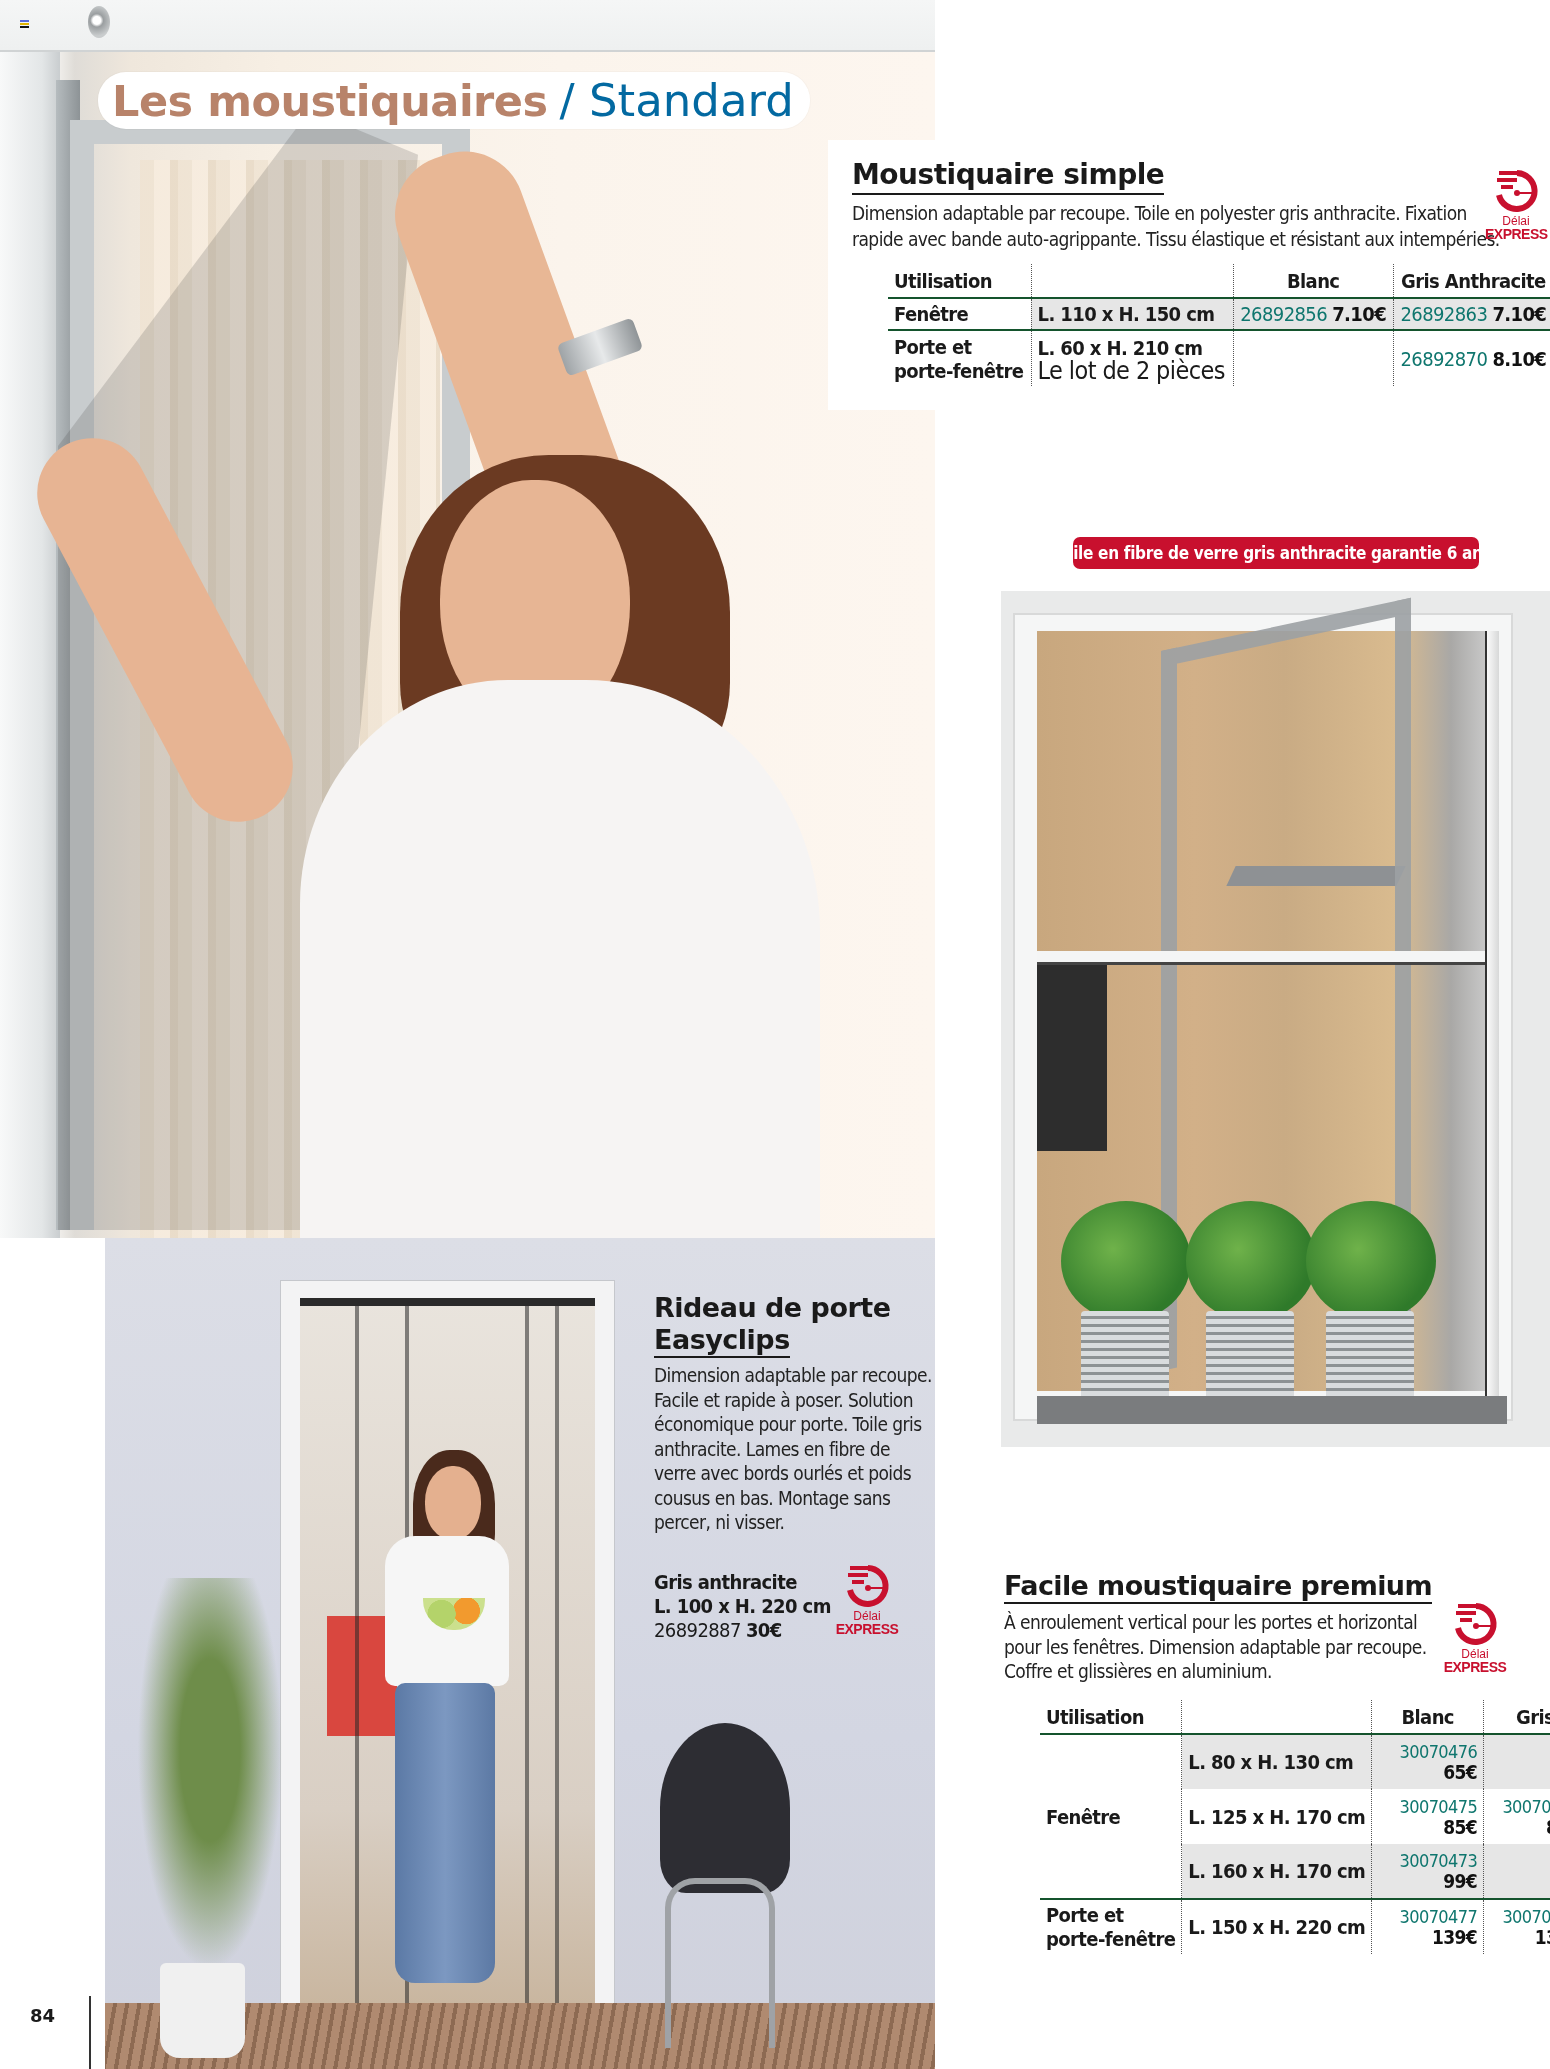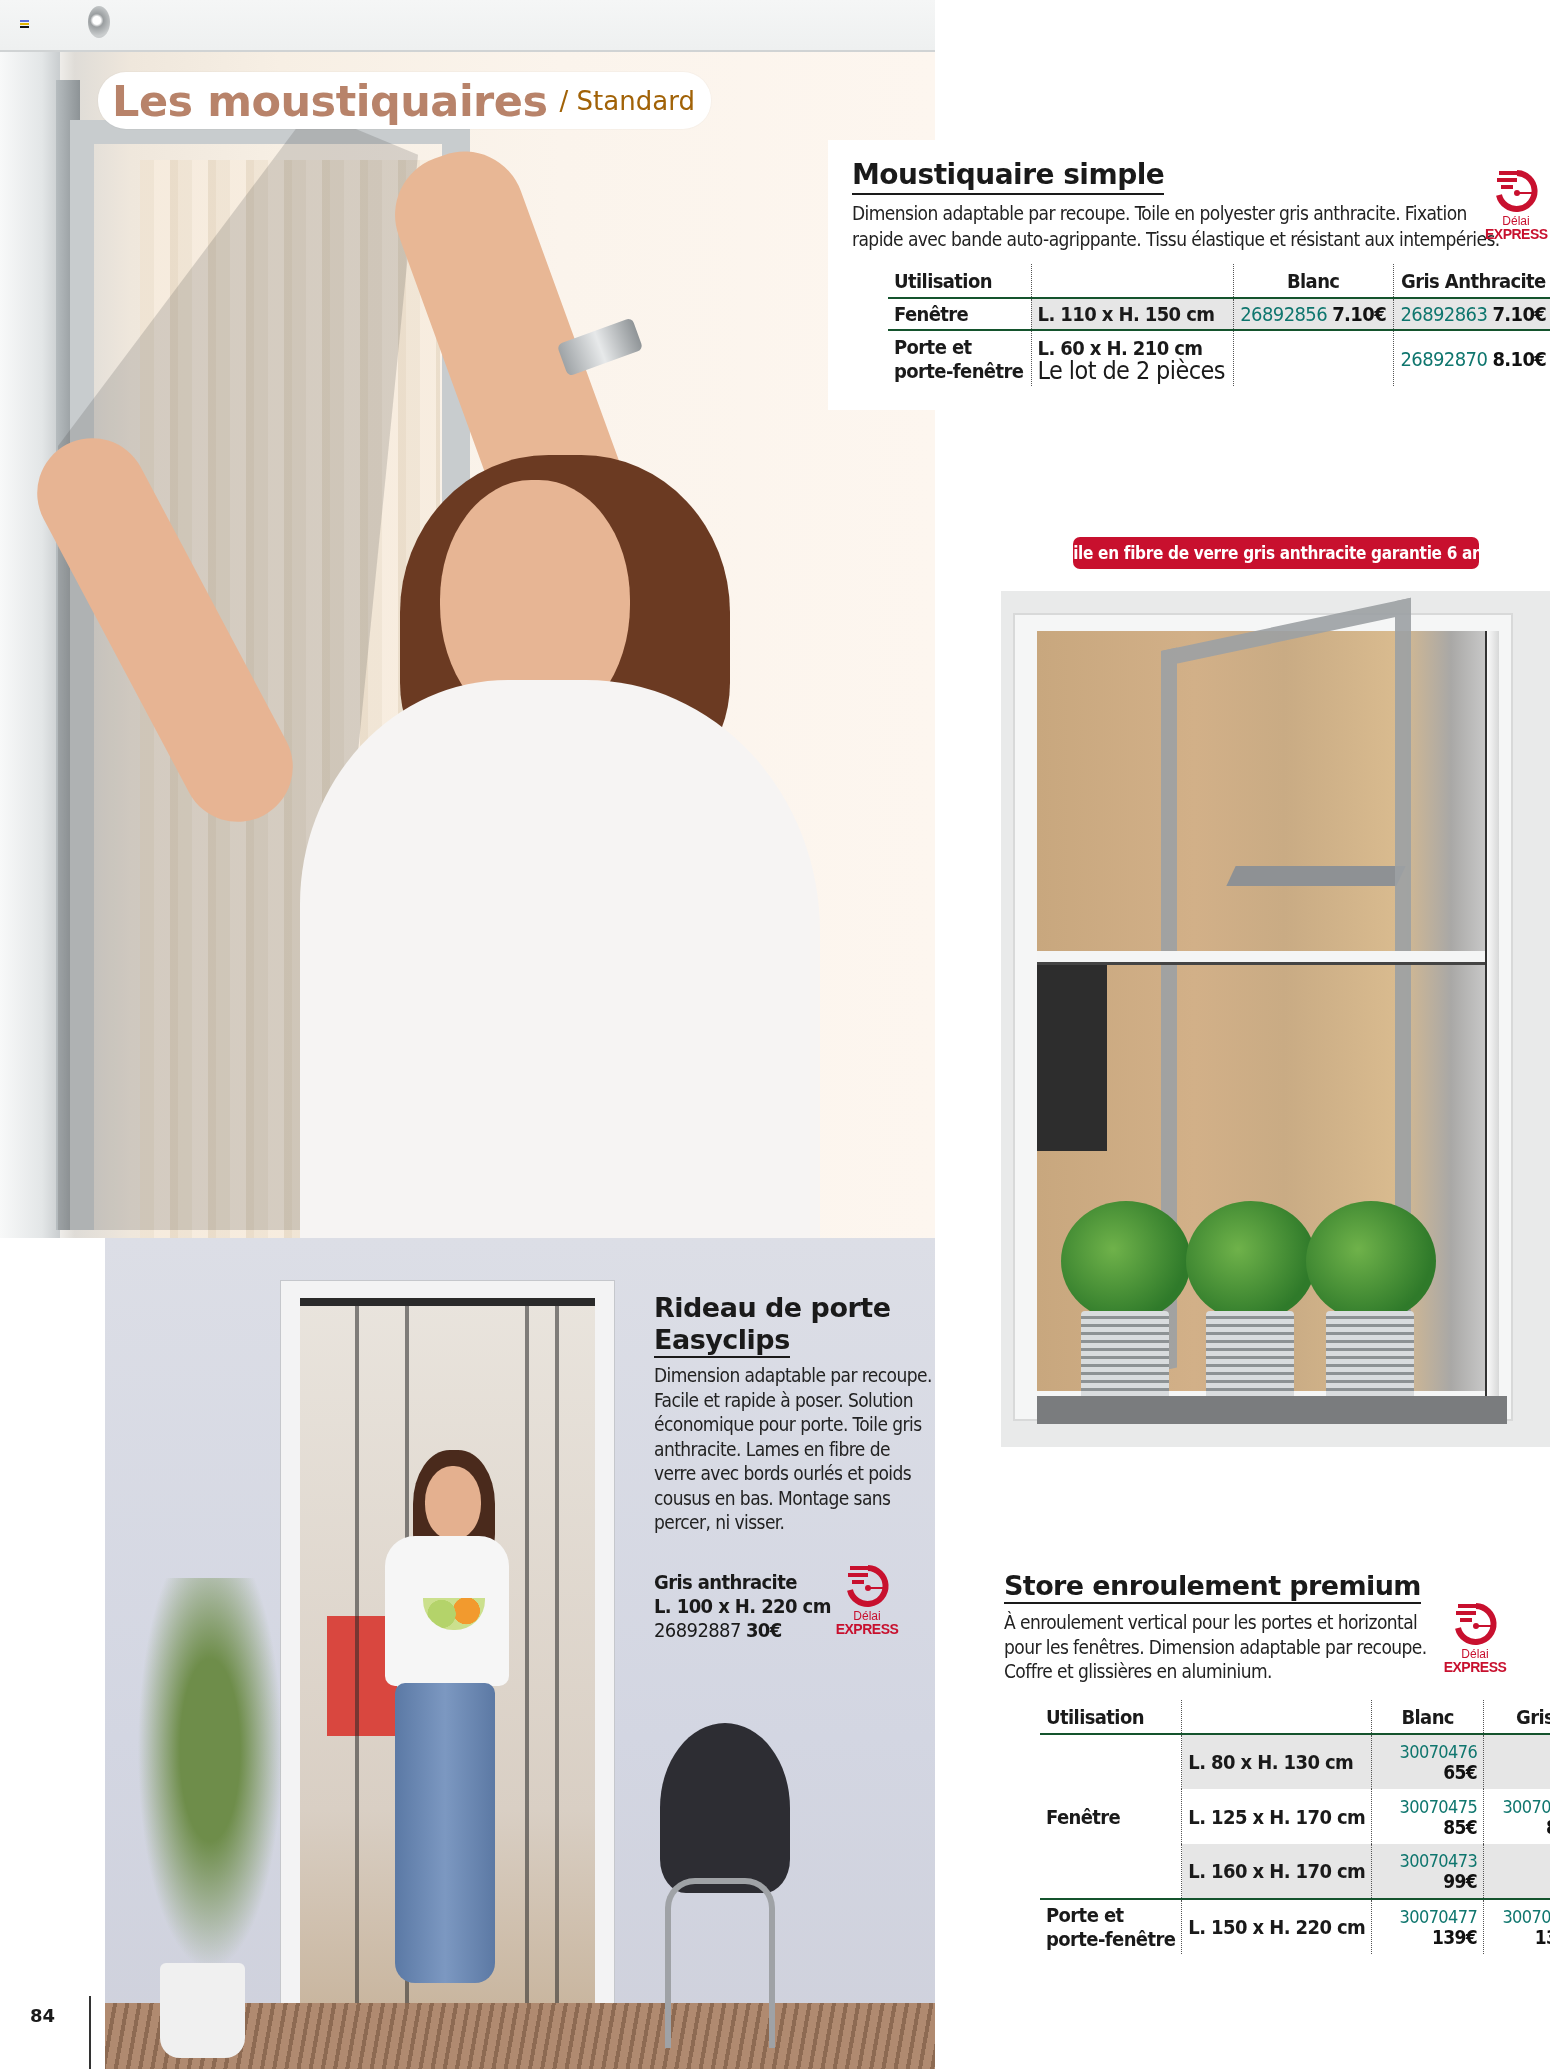--- a/index.html
+++ b/index.html
@@ -27,21 +27,21 @@
   #hero .watch { left: 560px; top: 330px; width: 80px; height: 34px; background: linear-gradient(90deg, #9ea3a6, #e7e9ea, #8f9497); transform: rotate(-20deg); border-radius: 6px; }
 
   
   #page-marker { left: 20px; top: 20px; width: 9px; height: 8px; }
   #page-marker span { display: block; height: 2px; margin-bottom: 1px; }
 
   
   #title-pill { left: 98px; top: 72px; height: 57px; padding: 0 16px 0 14px; background: #ffffff; border-radius: 28px;
                 display: flex; align-items: center; white-space: nowrap; box-shadow: 0 0 0 1px rgba(0,0,0,.02); }
   #title-main { font-family: "DejaVu Sans", sans-serif; font-weight: bold; font-size: 43px; color: #b8836a; letter-spacing: -0.5px; }
-  #title-sep { font-family: "DejaVu Sans", sans-serif; font-size: 26px; color: #a16207; margin-left: 12px; }
+  #title-sep { font-family: "DejaVu Sans", sans-serif; font-size: 45px; color: #0369a1; margin-left: 12px; }
 
   
   #p1-box { left: 828px; top: 140px; width: 722px; height: 270px; background: #ffffff; }
   #p1-title { left: 852px; top: 158px; font-family: "DejaVu Sans", sans-serif; font-weight: bold; font-size: 28px; color: #1a1a1a;
               border-bottom: 2px solid #1a1a1a; padding-bottom: 2px; letter-spacing: -0.5px; white-space: nowrap; }
   #p1-desc { left: 852px; top: 200px; width: 640px; font-size: 19px; line-height: 26px; color: #222; white-space: nowrap; }
   .express { text-align: center; color: #c8102e; }
   .express svg { display: block; margin: 0 auto; }
   .express .d1 { font-size: 12px; line-height: 12px; font-family: "Liberation Sans", sans-serif; }
   .express .d2 { font-size: 14px; line-height: 14px; font-weight: bold; font-family: "Liberation Sans", sans-serif; letter-spacing: -0.5px; }
@@ -271,21 +271,21 @@
     <rect x="8" y="6" width="20" height="4" fill="#c8102e"></rect>
     <rect x="6" y="13" width="20" height="4" fill="#c8102e"></rect>
     <rect x="10" y="20" width="12" height="4" fill="#c8102e"></rect>
     <circle cx="26" cy="28" r="3" fill="#c8102e"></circle>
     <line x1="26" y1="28" x2="46" y2="28" stroke="#c8102e" stroke-width="2"></line>
   </svg>
   <div class="d1">Délai</div>
   <div class="d2">EXPRESS</div>
 </div>
 
-<div id="p3-title" class="abs">Store enroulement premium</div>
+<div id="p3-title" class="abs">Facile moustiquaire premium</div>
 <div id="p3-desc" class="abs cond">À enroulement vertical pour les portes et horizontal pour les fenêtres. Dimension adaptable par recoupe. Coffre et glissières en aluminium.</div>
 <div id="p3-express" class="abs express">
   <svg width="50" height="50" viewBox="0 0 50 50">
     <path d="M26 8 A18 18 0 1 1 8 30" fill="none" stroke="#c8102e" stroke-width="6"></path>
     <rect x="8" y="6" width="20" height="4" fill="#c8102e"></rect>
     <rect x="6" y="13" width="20" height="4" fill="#c8102e"></rect>
     <rect x="10" y="20" width="12" height="4" fill="#c8102e"></rect>
     <circle cx="26" cy="28" r="3" fill="#c8102e"></circle>
     <line x1="26" y1="28" x2="46" y2="28" stroke="#c8102e" stroke-width="2"></line>
   </svg>

